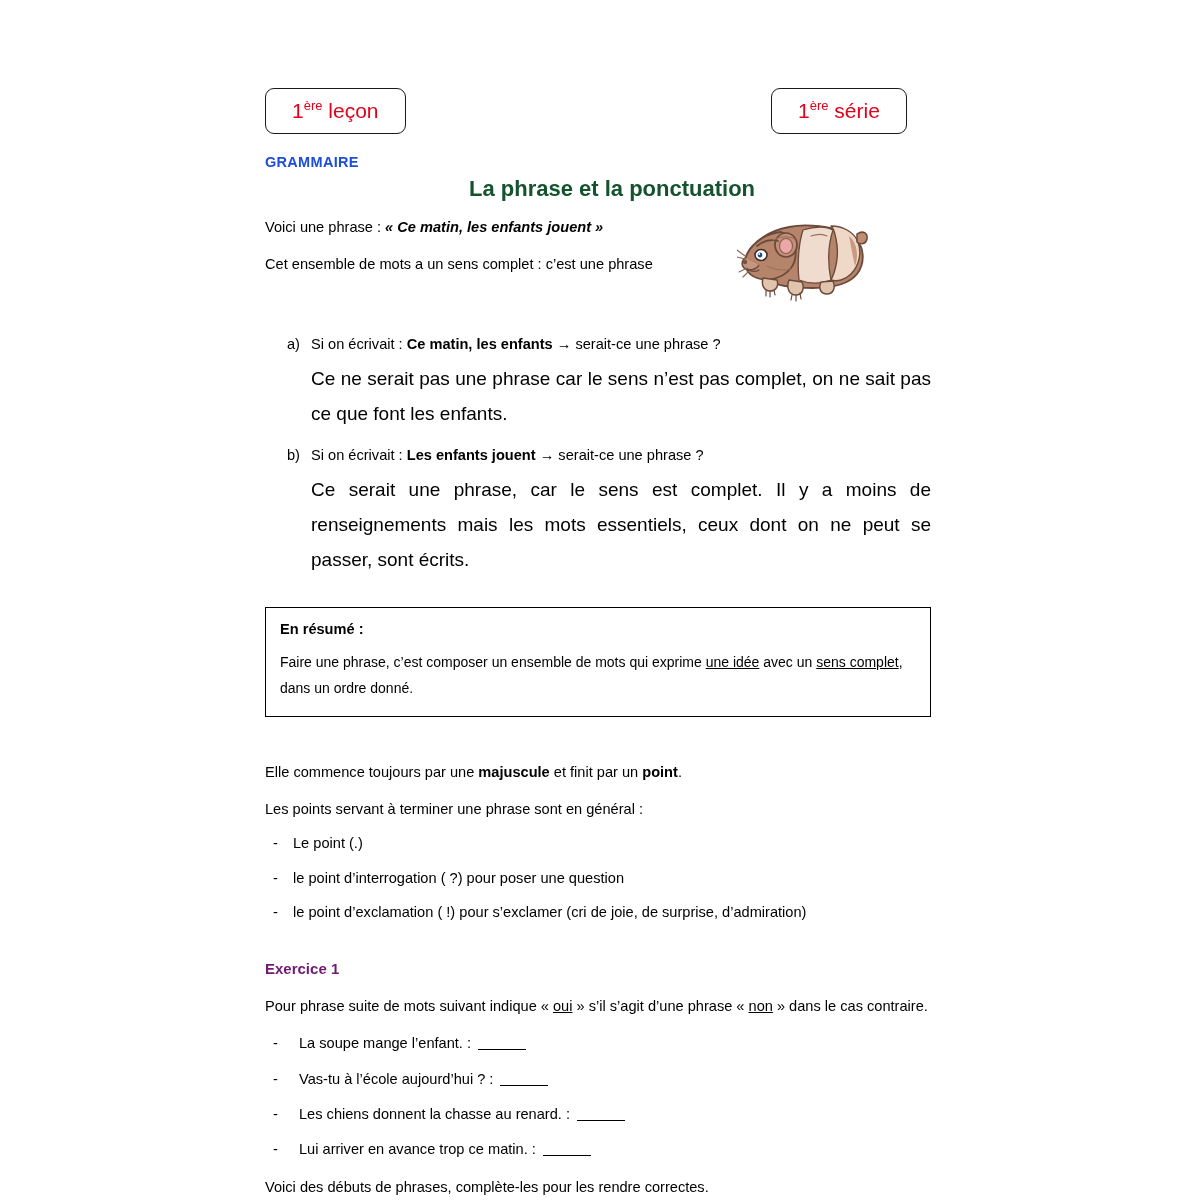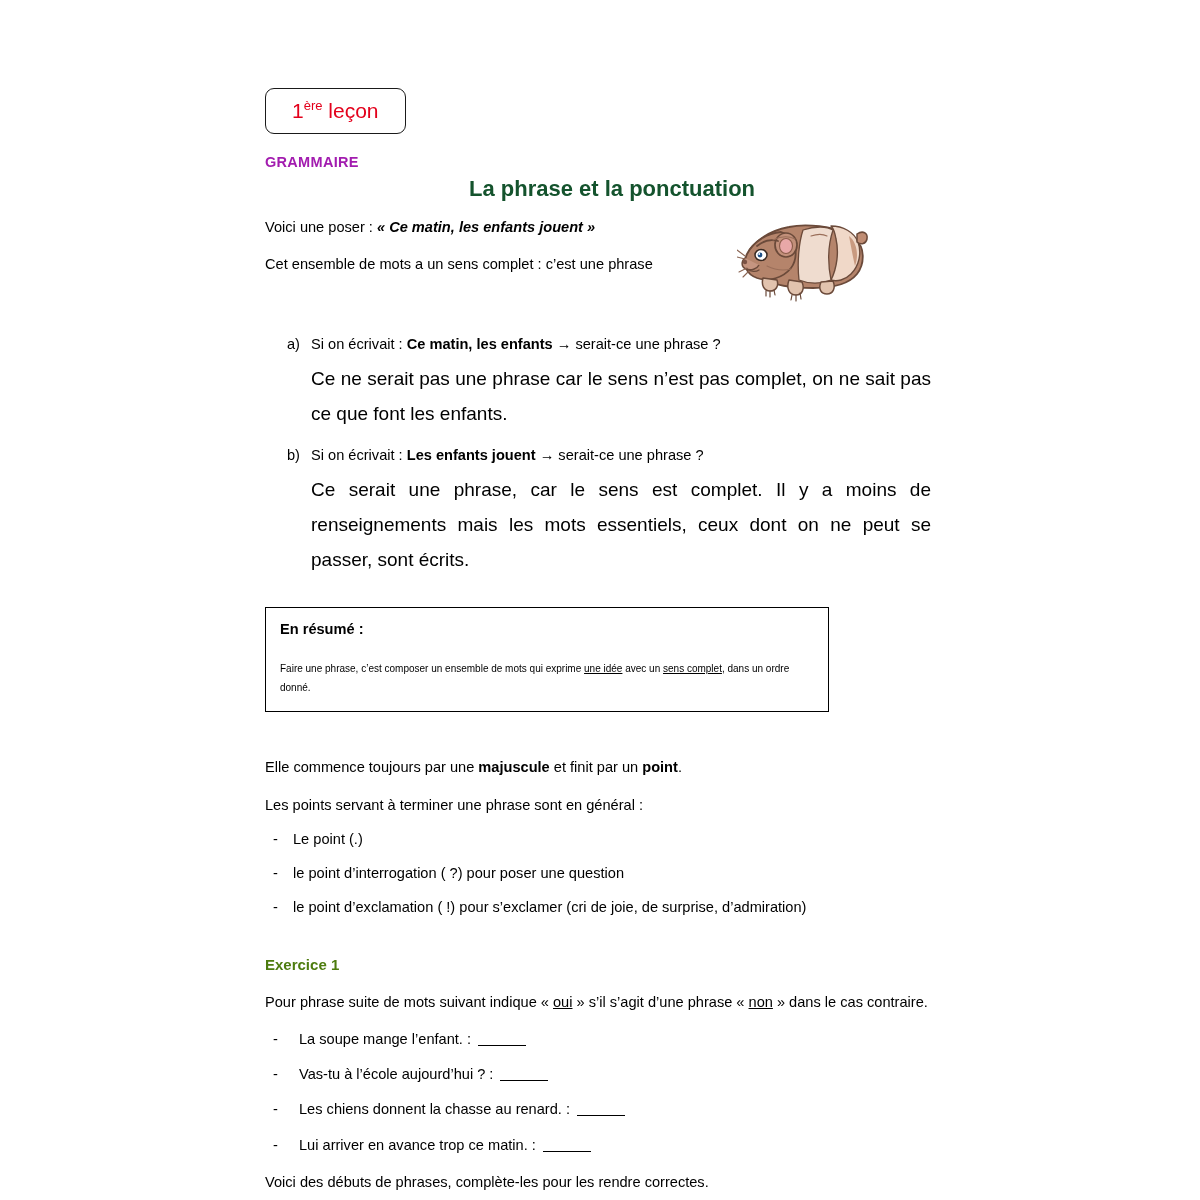--- a/index.html
+++ b/index.html
@@ -54,21 +54,21 @@
     font-size: 0.62em;
     vertical-align: super;
     line-height: 0;
   }
   .badge-left  { left: 0px; }
   .badge-right { left: 506px; }
 
   
   .subject {
     margin-top: 16px;
-    color: #a21caf;
+    color: #1d4ed8;
     font-weight: bold;
     font-size: 14.5px;
     letter-spacing: 0.3px;
   }
   .doc-title {
     margin-top: 6px;
     text-align: center;
     color: #14532d;
     font-weight: bold;
     font-size: 22px;
@@ -123,29 +123,29 @@
     text-align: justify;
     margin-top: 5px;
   }
 
   
   .summary-box {
     margin-top: 30px;
     border: 1.4px solid #000000;
     padding: 13px 14px 14px 14px;
     box-sizing: border-box;
-    width: 564px;
+    width: 666px;
   }
   .summary-title {
     font-weight: bold;
     font-size: 14.6px;
   }
   .summary-text {
-    margin-top: 23px;
-    font-size: 10px;
+    margin-top: 13px;
+    font-size: 14px;
     line-height: 1.85;
   }
 
   
   .rule-intro { margin-top: 44px; }
   .dash-list { margin-top: 6px; }
   .dash-item {
     position: relative;
     padding-left: 28px;
     font-size: 14.6px;
@@ -153,21 +153,21 @@
     margin-top: 11px;
   }
   .dash-item .dash {
     position: absolute;
     left: 8px;
     top: 0;
   }
 
   
   .ex-title {
-    color: #4d7c0f;
+    color: #701a75;
     font-weight: bold;
     font-size: 15px;
     margin-top: 36px;
   }
   .ex-intro {
     margin-top: 16px;
     font-size: 14.6px;
     line-height: 1.85;
     text-align: justify;
   }
@@ -196,28 +196,31 @@
 </head>
 <body>
 
 <div class="page">
   <div class="content">
 
     <div class="badge-row">
       <div class="badge badge-left"><span>1</span><sup>ère</sup>
         <span>leçon</span>
       </div>
+      <div class="badge badge-right"><span>1</span><sup>ère</sup>
+        <span>série</span>
+      </div>
     </div>
 
     <div class="subject">GRAMMAIRE</div>
     <div class="doc-title">La phrase et la ponctuation</div>
 
     <div class="intro-block">
       <div class="intro-text">
-        <div class="para tight"><span>Voici une poser : </span><span class="bi">« Ce matin, les enfants jouent »</span>
+        <div class="para tight"><span>Voici une phrase : </span><span class="bi">« Ce matin, les enfants jouent »</span>
         </div>
         <div class="para">Cet ensemble de mots a un sens complet : c’est une phrase</div>
       </div>
 
       <svg class="hamster" viewBox="0 0 132 96">
 
         <path d="M118 34 C128 40 128 58 120 68 C112 78 96 82 76 82 C52 82 30 78 18 68
                  C8 60 8 48 16 40 C24 31 36 24 52 21 C70 17 96 21 110 27 Z" fill="#b5846b" stroke="#6b4a3a" stroke-width="1.8" stroke-linejoin="round"></path>
 
         <path d="M94 20 C106 20 117 26 121 36 C125 47 122 60 114 68

